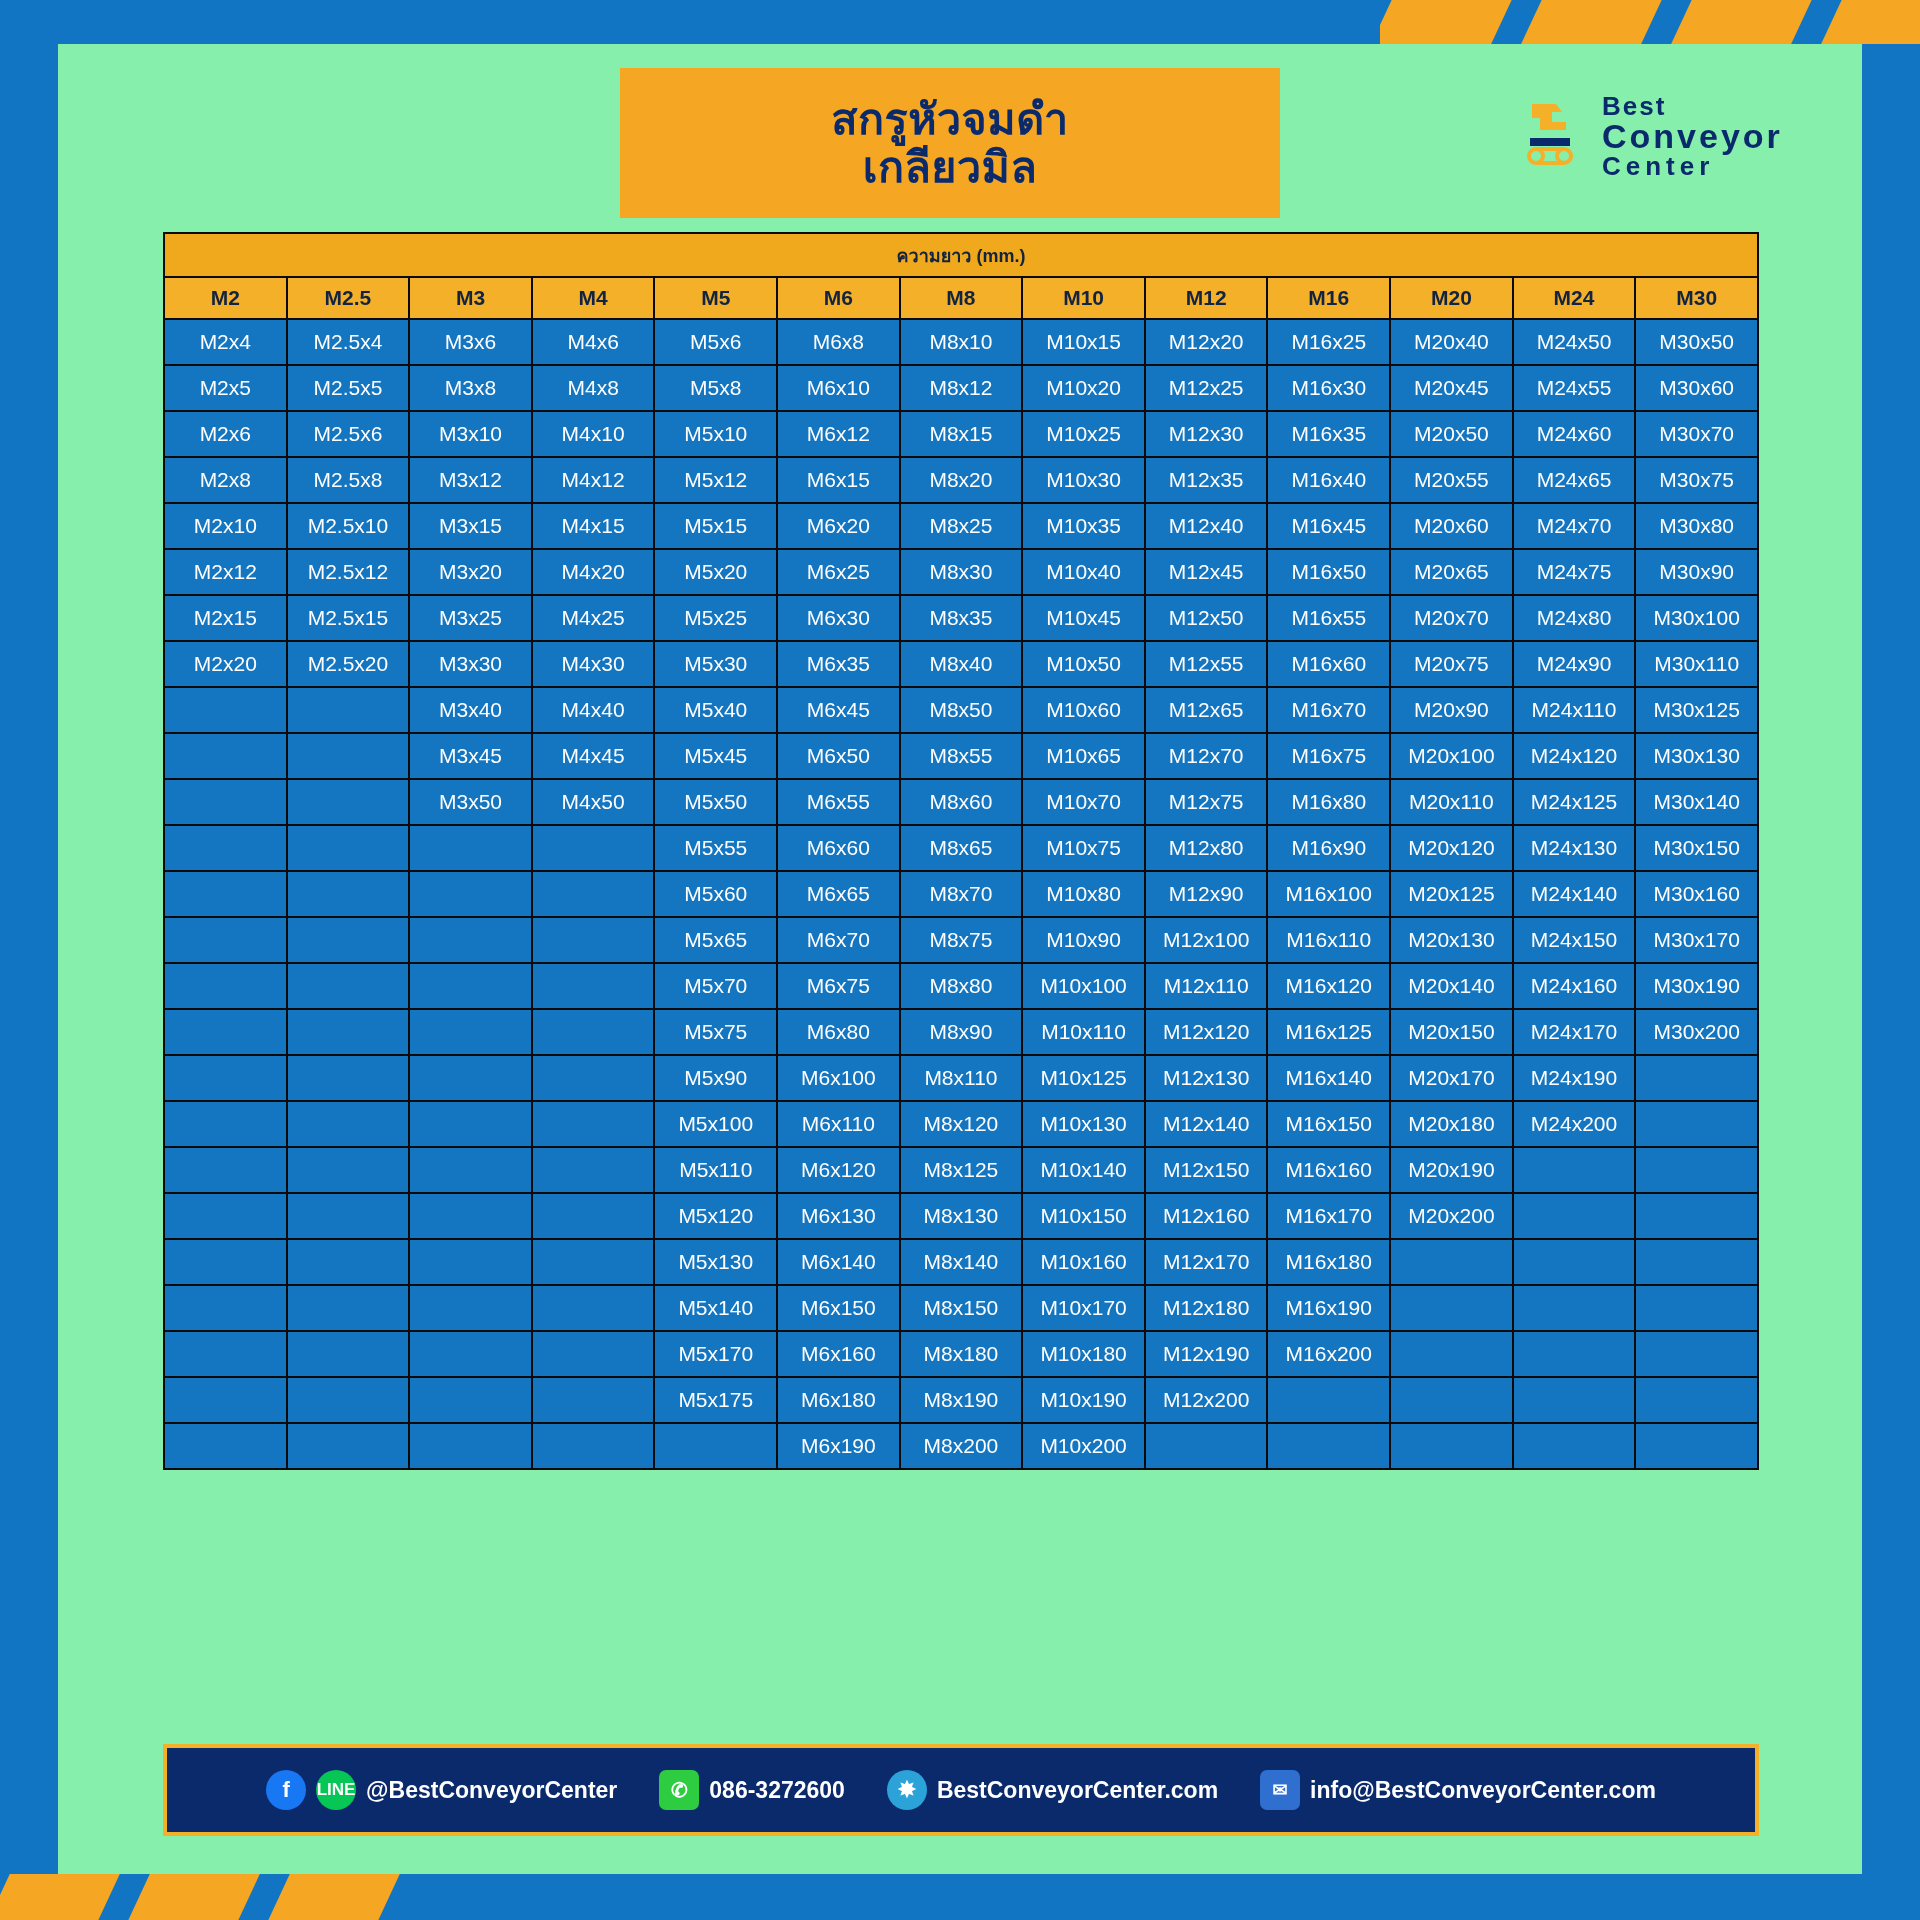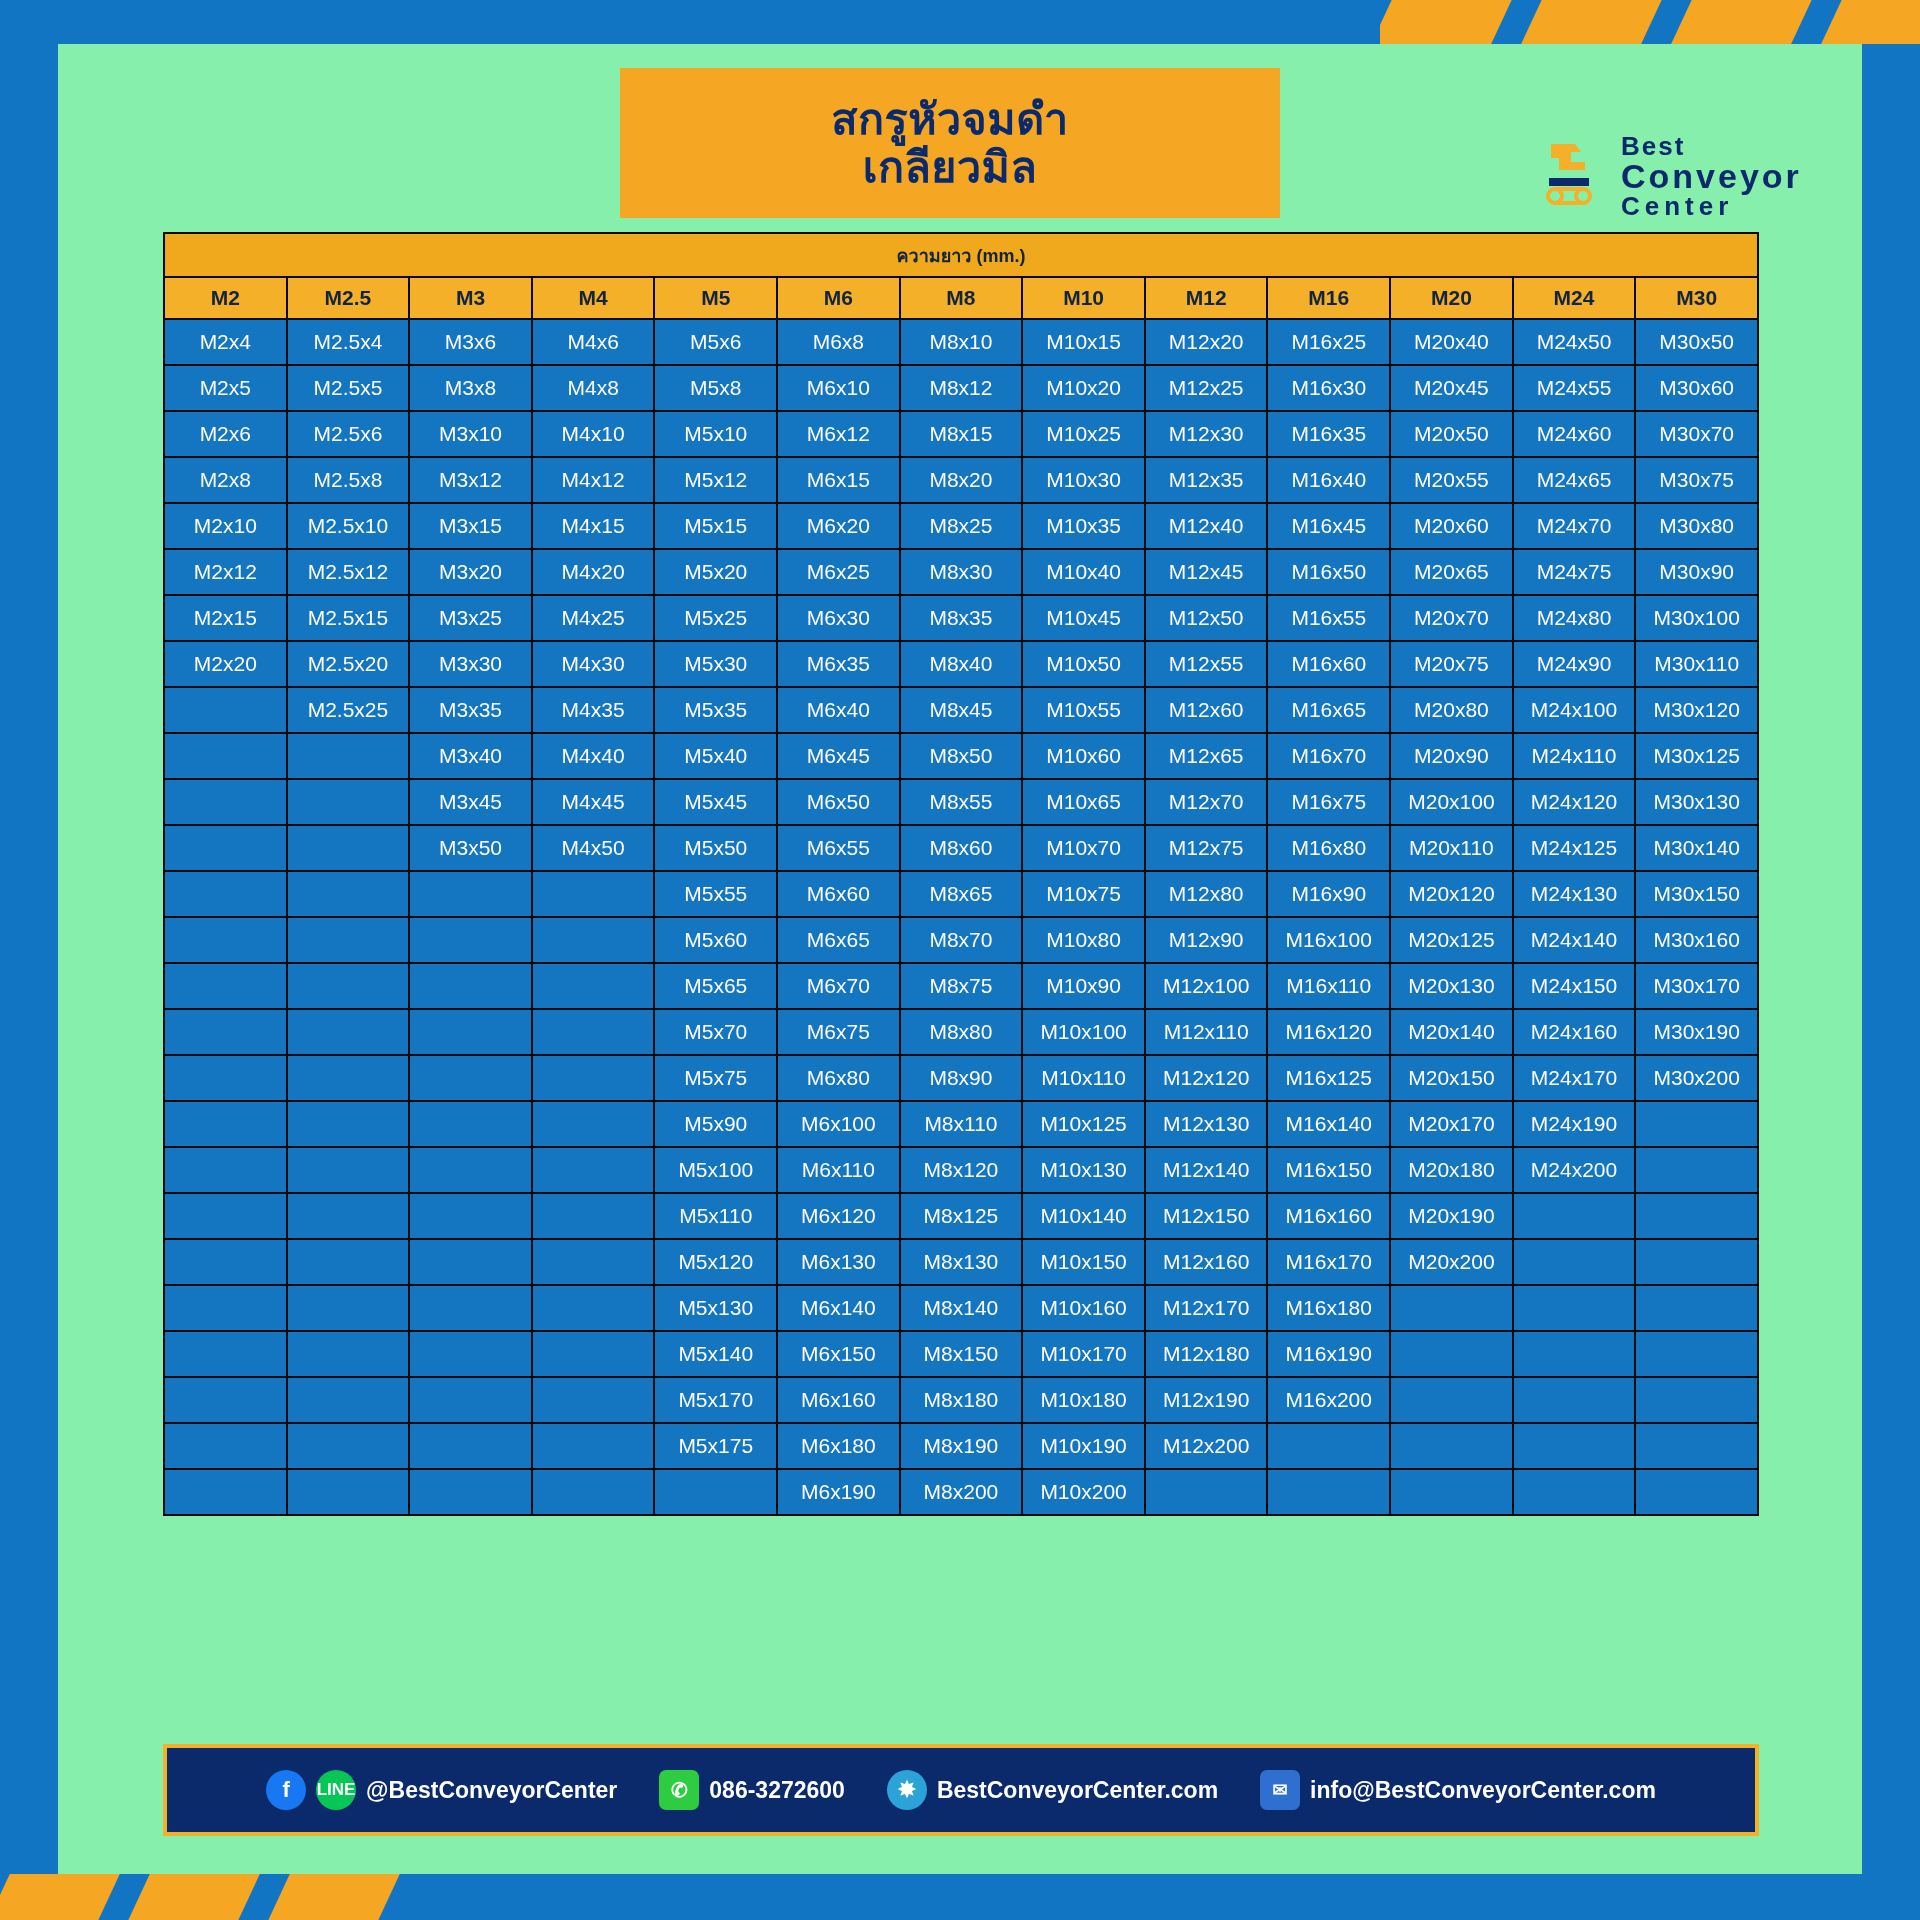--- a/index.html
+++ b/index.html
@@ -27,21 +27,21 @@
   .title-box {
     position:absolute; left:562px; top:24px; width:660px; height:150px;
     background:#f5a623;
     display:flex; flex-direction:column; align-items:center; justify-content:center;
     line-height:1.12;
   }
   .title-box div {
     color:#0b2a6b; font-weight:bold; font-size:43px; letter-spacing:0.5px;
   }
 
-  .logo { position:absolute; right:3px; top:46px; width:318px; height:92px; display:flex; align-items:center; gap:14px;margin-top:40px;}
+  .logo { position:absolute; right:22px; top:46px; width:318px; height:92px; display:flex; align-items:center; gap:14px;}
   .logo-mark { width:66px; height:76px; position:relative; flex:0 0 auto;}
   .logo-text { display:flex; flex-direction:column; line-height:1.0; }
   .logo-text .l1 { color:#0b2a6b; font-weight:bold; font-size:26px; letter-spacing:2px; }
   .logo-text .l2 { color:#0b2a6b; font-weight:bold; font-size:34px; letter-spacing:3px; }
   .logo-text .l3 { color:#0b2a6b; font-weight:bold; font-size:26px; letter-spacing:5px; }
 
   
   .table-wrap { position:absolute; left:105px; top:188px; width:1596px; }
   table { border-collapse: collapse; width:100%; table-layout:fixed; }
   td, th { border:2px solid #0a0a0a; text-align:center; }
@@ -249,35 +249,20 @@
             <td class="cell">M4x30</td>
             <td class="cell">M5x30</td>
             <td class="cell">M6x35</td>
             <td class="cell">M8x40</td>
             <td class="cell">M10x50</td>
             <td class="cell">M12x55</td>
             <td class="cell">M16x60</td>
             <td class="cell">M20x75</td>
             <td class="cell">M24x90</td>
             <td class="cell">M30x110</td>
-          </tr>
-          <tr>
-            <td class="cell empty"></td>
-            <td class="cell">M2.5x25</td>
-            <td class="cell">M3x35</td>
-            <td class="cell">M4x35</td>
-            <td class="cell">M5x35</td>
-            <td class="cell">M6x40</td>
-            <td class="cell">M8x45</td>
-            <td class="cell">M10x55</td>
-            <td class="cell">M12x60</td>
-            <td class="cell">M16x65</td>
-            <td class="cell">M20x80</td>
-            <td class="cell">M24x100</td>
-            <td class="cell">M30x120</td>
           </tr>
           <tr>
             <td class="cell empty"></td>
             <td class="cell empty"></td>
             <td class="cell">M3x40</td>
             <td class="cell">M4x40</td>
             <td class="cell">M5x40</td>
             <td class="cell">M6x45</td>
             <td class="cell">M8x50</td>
             <td class="cell">M10x60</td>

